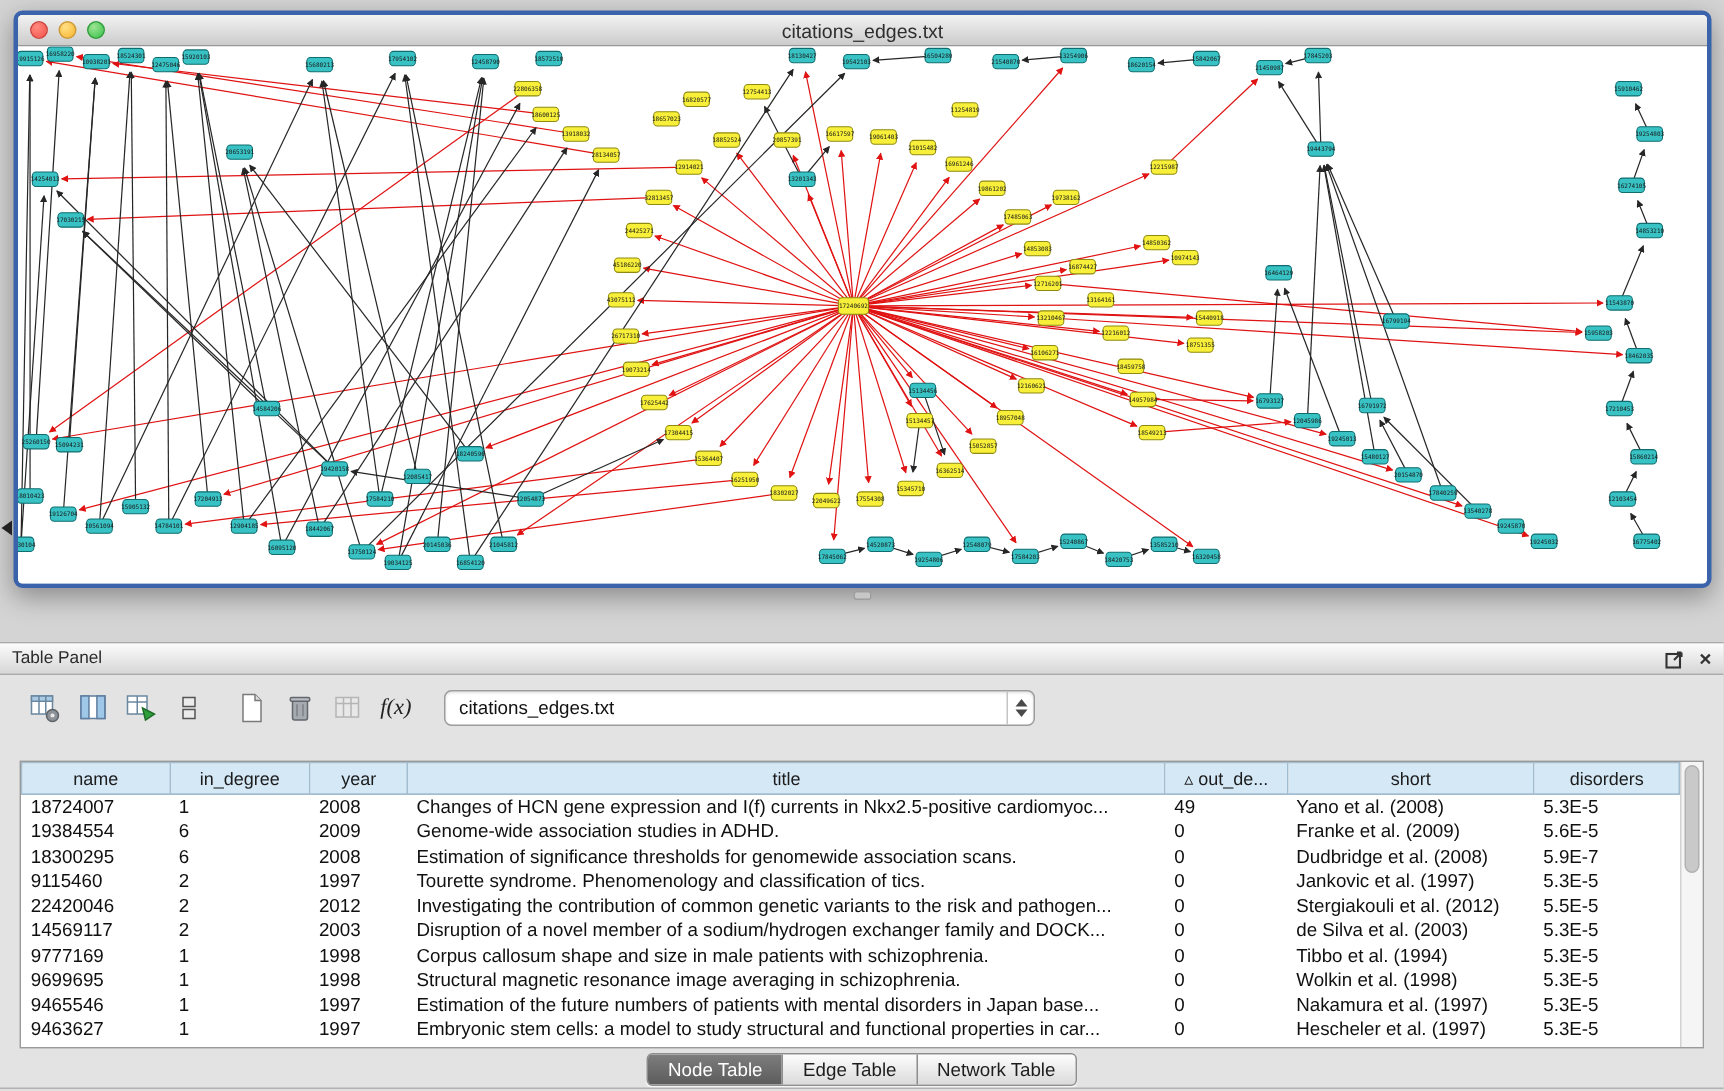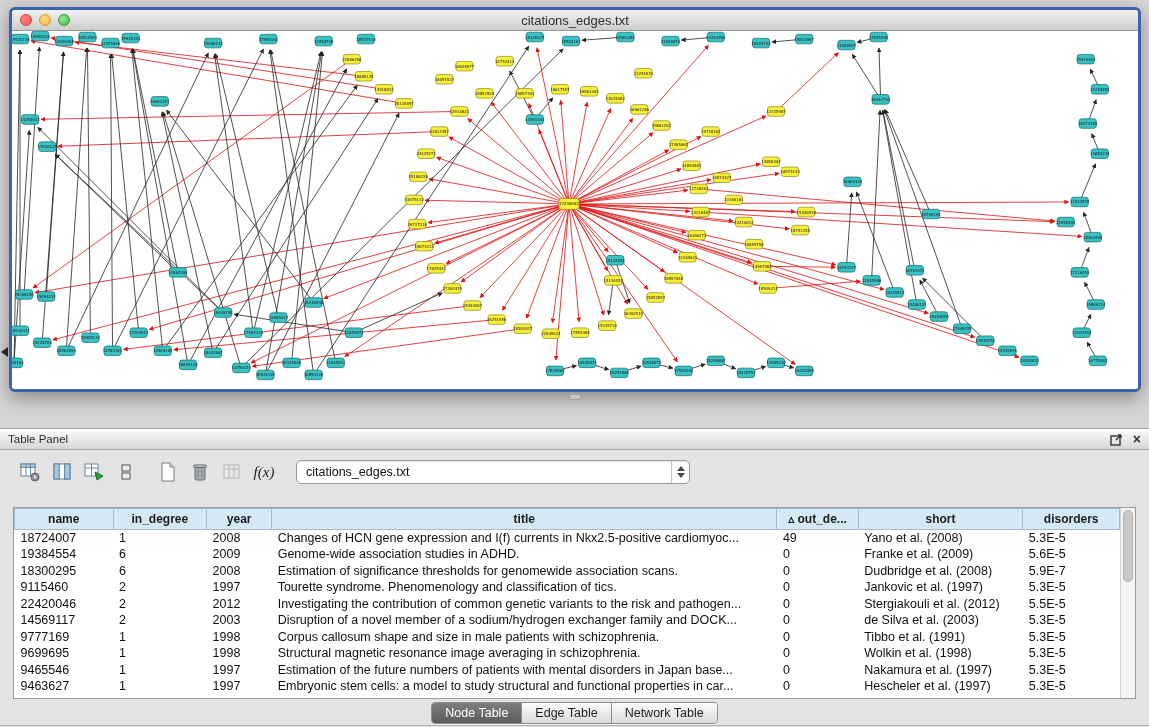--- a/index.html
+++ b/index.html
@@ -55,21 +55,21 @@
     white-space:nowrap; overflow:hidden; }
   .combo .combo-arrows { width:18px; height:100%; border-left:1px solid #c4c4c4;
     display:flex; flex-direction:column; align-items:center; justify-content:center; gap:2px; }
   .tri-up   { width:0; height:0; border-left:4px solid transparent; border-right:4px solid transparent; border-bottom:5px solid #4a4a4a; }
   .tri-down { width:0; height:0; border-left:4px solid transparent; border-right:4px solid transparent; border-top:5px solid #4a4a4a; }
 
   .table-wrap { position:absolute; left:13px; right:13px; top:78px; height:192px;
     background:#fff; border:1px solid #9a9a9a; overflow:hidden; }
   table.node-table { border-collapse:collapse; table-layout:fixed; width:calc(100% - 15px); }
   table.node-table th { height:21px; background:#d4e8f6; border:1px solid #a3bdd0;
-    font-size:12px; font-weight:bold; color:#1c1c1c; text-align:center; overflow:hidden; white-space:nowrap; }
+    font-size:12px; font-weight:normal; color:#1c1c1c; text-align:center; overflow:hidden; white-space:nowrap; }
   table.node-table td { height:16.5px; font-size:12.5px; color:#101010; padding:0 0 0 6px;
     white-space:nowrap; overflow:hidden; text-overflow:ellipsis; }
   .vscroll { position:absolute; right:0; top:0; bottom:0; width:15px; background:#f5f5f5; border-left:1px solid #d2d2d2; }
   .vthumb { position:absolute; left:2px; top:2px; width:10px; height:72px; background:#c9c9c9; border-radius:6px; border:1px solid #b2b2b2; }
 
   .tabs-row { position:absolute; left:0; top:273px; width:100%; display:flex; justify-content:center; }
   .tabs-group { display:inline-flex; border:1px solid #8d8d8d; border-radius:4px; overflow:hidden;
     box-shadow:0 1px 1px rgba(255,255,255,.7); }
   .tab { padding:3px 13px; font-size:12.5px; color:#1d1d1d; background:linear-gradient(#fdfdfd,#dadada);
     border-right:1px solid #8d8d8d; }
@@ -953,21 +953,21 @@
             <td>0</td>
             <td>de Silva et al. (2003)</td>
             <td>5.3E-5</td>
           </tr>
           <tr>
             <td>9777169</td>
             <td>1</td>
             <td>1998</td>
             <td>Corpus callosum shape and size in male patients with schizophrenia.</td>
             <td>0</td>
-            <td>Tibbo et al. (1991)</td>
+            <td>Tibbo et al. (1994)</td>
             <td>5.3E-5</td>
           </tr>
           <tr>
             <td>9699695</td>
             <td>1</td>
             <td>1998</td>
             <td>Structural magnetic resonance image averaging in schizophrenia.</td>
             <td>0</td>
             <td>Wolkin et al. (1998)</td>
             <td>5.3E-5</td>

